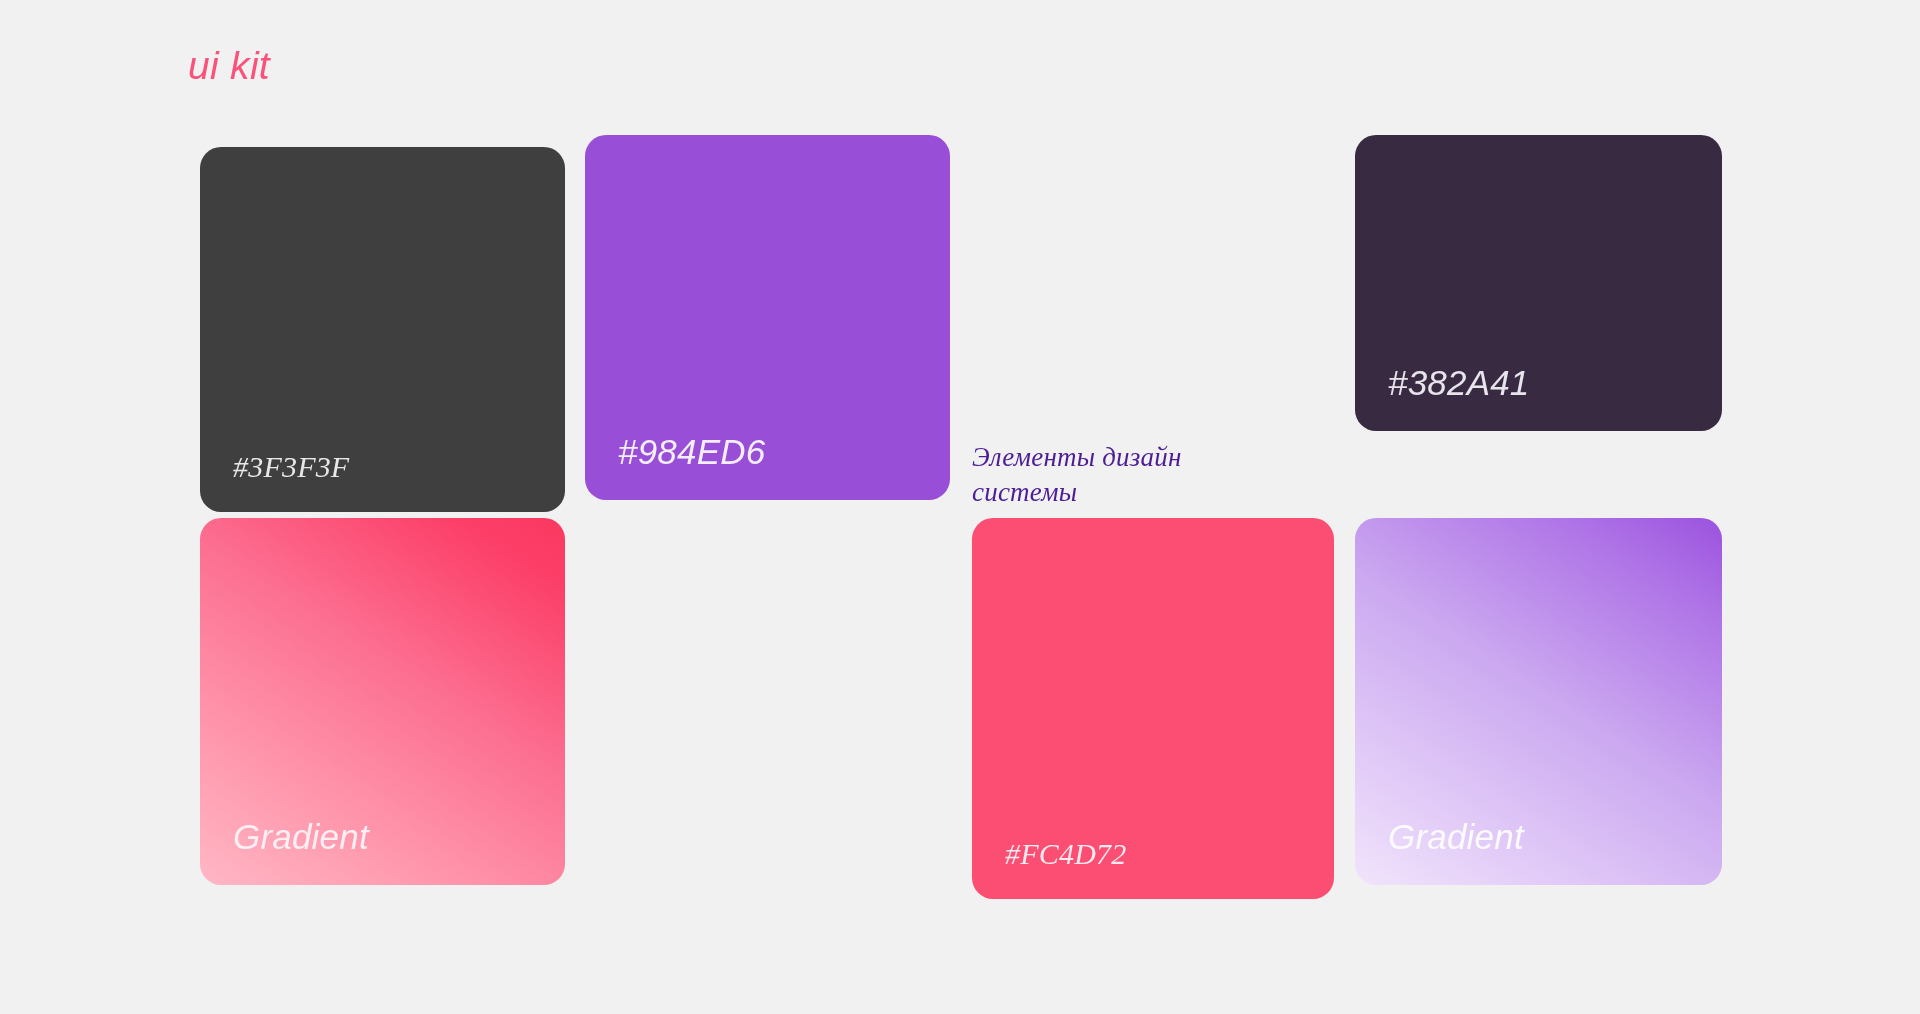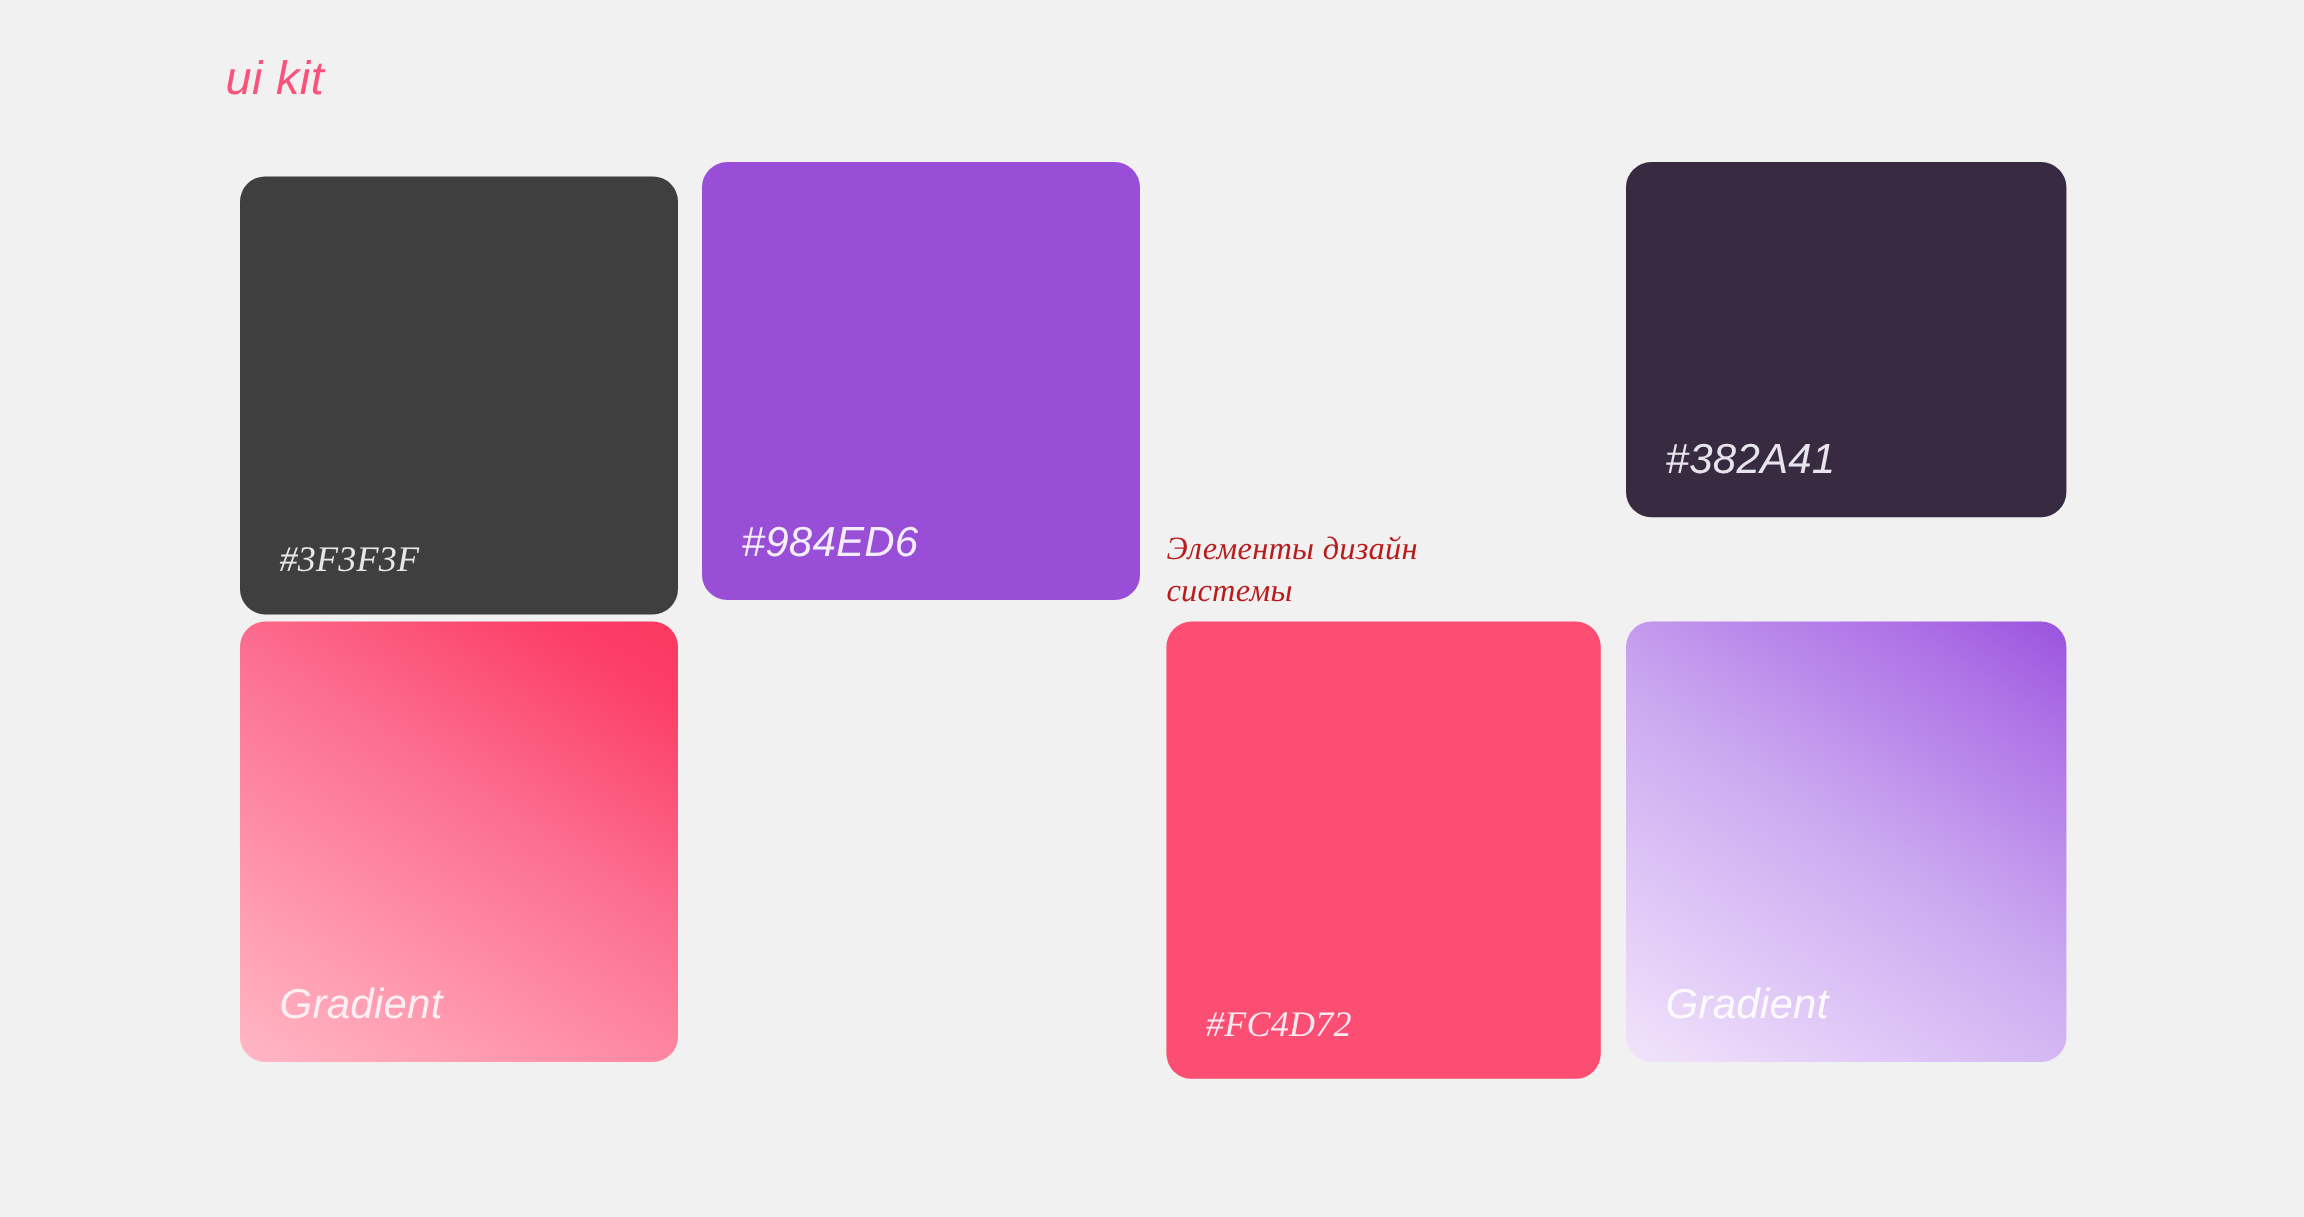--- a/index.html
+++ b/index.html
@@ -120,21 +120,21 @@
   .caption-block {
     position: absolute;
     left: 972px;
     top: 440px;
     width: 330px;
     font-family: "Liberation Serif", serif;
     font-style: italic;
     font-weight: 400;
     font-size: 27px;
     line-height: 1.28;
-    color: #b91c1c;
+    color: #4c1d95;
     letter-spacing: 0.2px;
   }
 
   
   .txt-light { color: #E8E8E8; }
   .txt-white { color: #F4EEFB; }
   .txt-paleink { color: #F6E9EF; }
   .txt-faintwhite { color: #FDEFF3; }
   .txt-softwhite { color: #FBFAFE; }
 </style>

